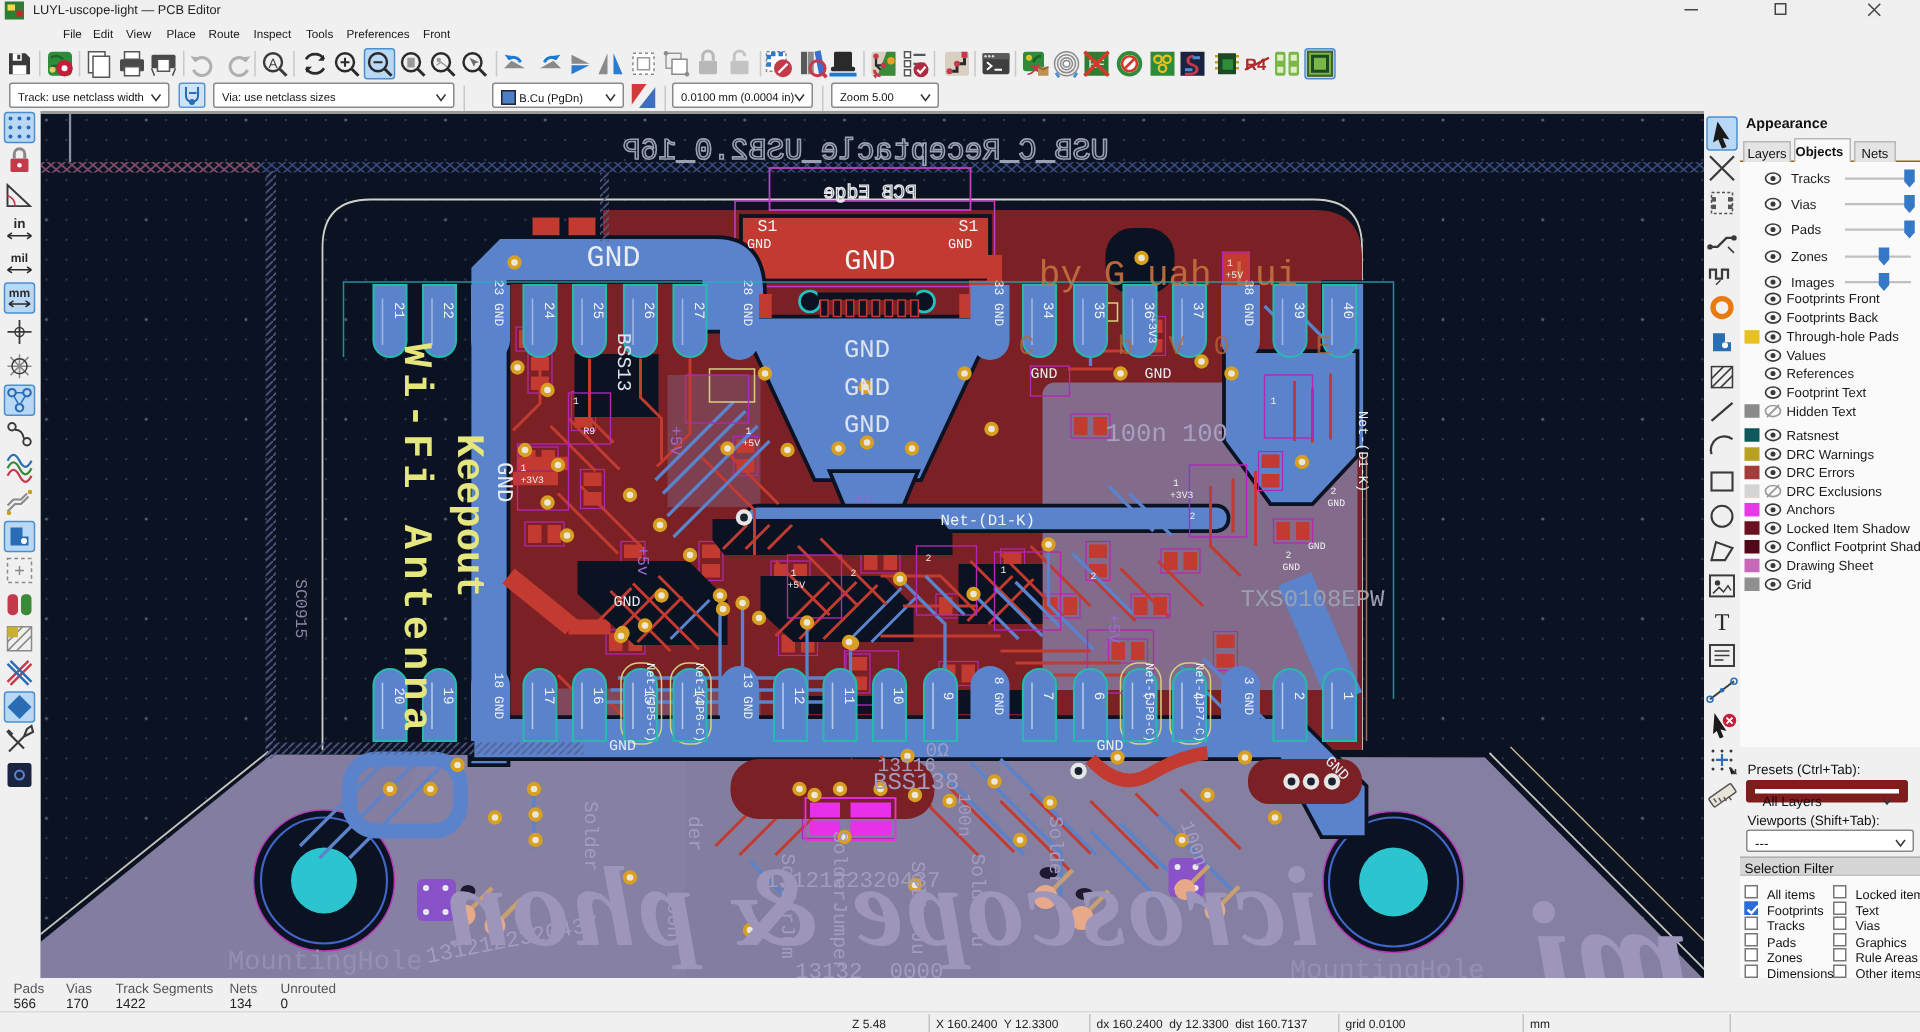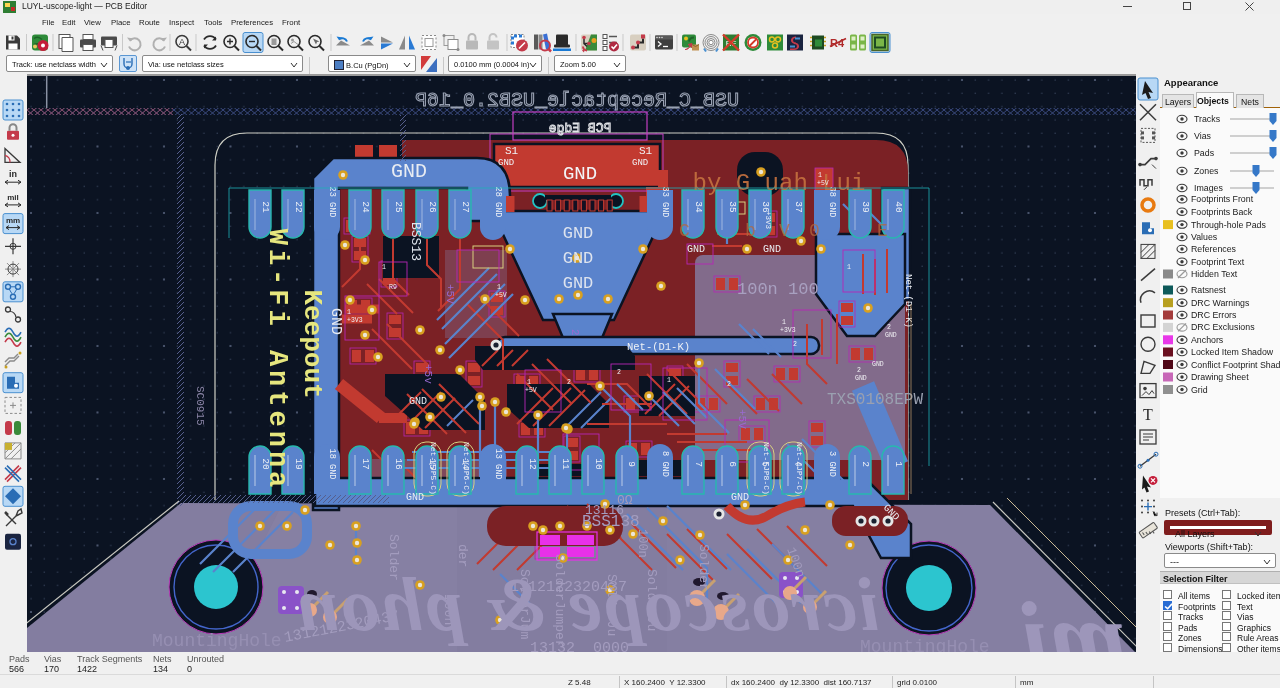--- a/index.html
+++ b/index.html
@@ -7,21 +7,21 @@
 #titlebar { position:absolute; left:0; top:0; width:1280px; height:14px; background:#efefef; font-size:8.5px; color:#222; }
 #titlebar .tt { position:absolute; left:22px; top:1px; }
 #menubar { position:absolute; left:0; top:14px; width:1280px; height:17px; background:#f0f0f0; font-size:7.8px; color:#1a1a1a; }
 #menubar span { position:absolute; top:4px;padding-left:36px; }
 #toolbar1 { position:absolute; left:0; top:31px; width:1280px; height:23px; background:#f0f0f0; }
 #toolbar2 { position:absolute; left:0; top:54px; width:1280px; height:20px; background:#f0f0f0; }
 .combo { position:absolute; top:1px; height:17px; background:#fff; border:1px solid #8a8a8a; border-radius:2px; font-size:7.5px; color:#111; }
 .combo .ct { position:absolute; left:5px; top:4px; white-space:nowrap; }
 .combo .ca { position:absolute; right:4px; top:5px; width:8px; height:8px; }
 .sep1 { position:absolute; top:3px; width:1px; height:17px; background:#c8c8c8; }
-#lefttb { position:absolute; left:0; top:74px; width:27px; height:578px; background:#f0f0f0;margin-top:25px; }
+#lefttb { position:absolute; left:0; top:74px; width:27px; height:578px; background:#f0f0f0; }
 #righttb { position:absolute; left:1136px; top:74px; width:24px; height:578px; background:#f0f0f0; }
 #rightpanel { position:absolute; left:1160px; top:74px; width:120px; height:578px; background:#f0f0f0; font-size:11px; color:#111; }
 #canvas { position:absolute; left:27px; top:74px; width:1109px; height:578px; background:#0b1322; border-top:2px solid #9a9a9a; }
 #statusbar { position:absolute; left:0; top:652px; width:1280px; height:36px; background:#f0f0f0; font-size:9px; color:#333; }
 .chk { display:inline-block; width:9px; height:9px; border:1px solid #777; background:#fff; vertical-align:-2px; }
 </style>
 </head>
 <body>
 <div id="titlebar">
   <svg style="position:absolute;left:3px;top:0px" width="15" height="14" viewBox="0 0 15 14">
@@ -1256,21 +1256,21 @@
       </svg>
     </div>
 <div style="position:absolute;left:5px;top:468px;font-size:9px">Viewports (Shift+Tab):</div>
 <div style="position:absolute;left:4px;top:479px;width:112px;height:15px;background:#fff;border:1px solid #8a8a8a;border-radius:2px;font-size:9px">
       <span style="position:absolute;left:5px;top:2.5px">---</span>
       <svg style="position:absolute;right:4px;top:4px" width="8" height="8" viewBox="0 0 8 8">
         <path d="M1 2 L4 6 L7 2" fill="none" stroke="#333"></path>
       </svg>
     </div>
 <div style="position:absolute;left:0px;top:497px;width:120px;height:13px;background:#d6d6d6;border-top:1px solid #b0b0b0;border-bottom:1px solid #c0c0c0">
-      <span style="position:absolute;left:3px;top:1.5px;font-size:9px;font-weight:bold">Selection Filter</span>
+      <span style="position:absolute;left:3px;top:1.5px;font-size:9px;font-weight:normal">Selection Filter</span>
     </div>
 <div style="position:absolute;left:0px;top:510px;width:125px;height:68px;background:#fafafa;font-size:8.5px;white-space:nowrap">
   <span class="chk" style="position:absolute;left:3px;top:6px"></span>
       <span style="position:absolute;left:18px;top:7px">All items</span>
   <span class="chk" style="position:absolute;left:62px;top:6px"></span>
       <span style="position:absolute;left:77px;top:7px">Locked items</span>
   <span class="chk" style="position:absolute;left:3px;top:16.5px;background:#2a6dd4;border-color:#2a6dd4"></span>
       <svg style="position:absolute;left:4px;top:18.5px" width="9" height="7" viewBox="0 0 10 8">
         <path d="M1 4 L4 6.5 L9 1" stroke="#fff" stroke-width="1.8" fill="none"></path>
       </svg>

